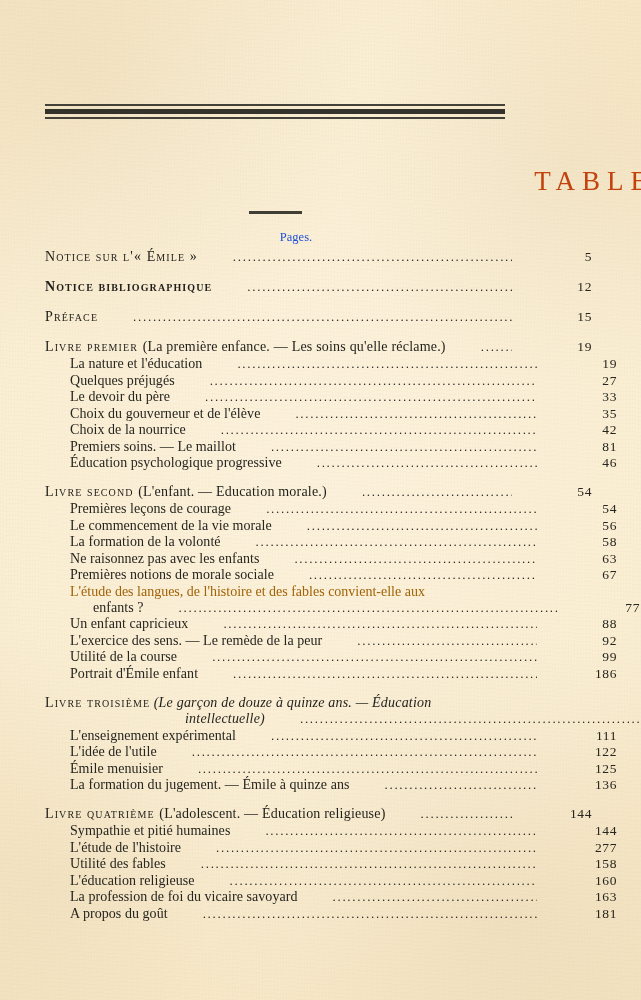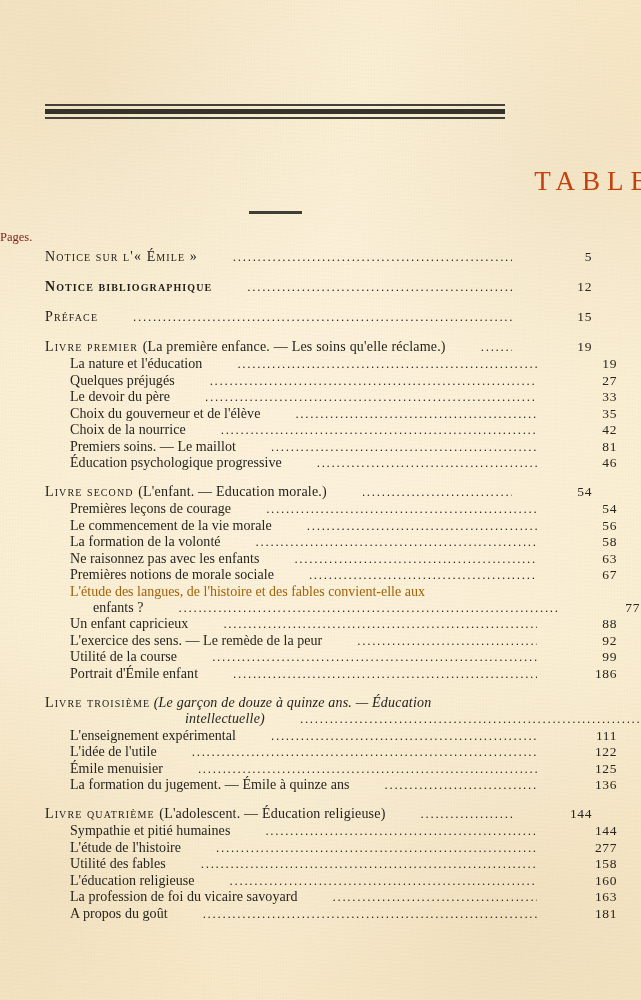--- a/index.html
+++ b/index.html
@@ -100,23 +100,23 @@
     background: #2b2b24;
     opacity: .9;
   }
 
   
   .pages-head {
     position: absolute;
     top: 230px;
     left: 0;
     width: 592px;
-    text-align: left;
+    text-align: center;
     font-size: 12.5px;
-    color: #7f1d1d;
+    color: #1d4ed8;
   }
 
   
   .toc {
     position: absolute;
     top: 249px;
     left: 45px;
     width: 547px;
   }
 

